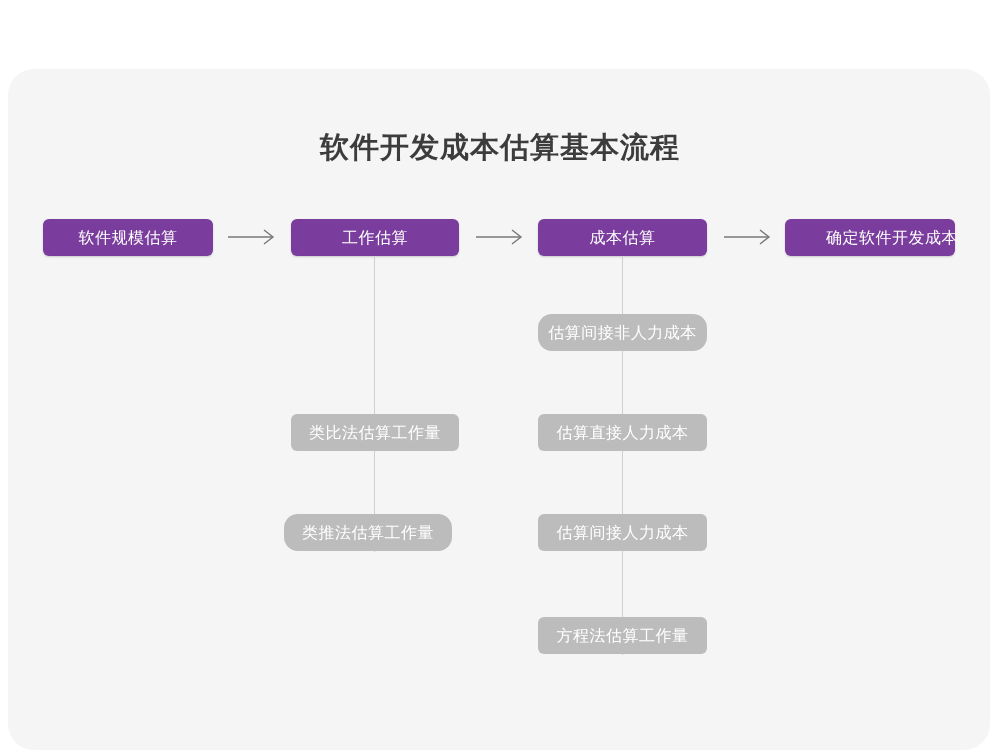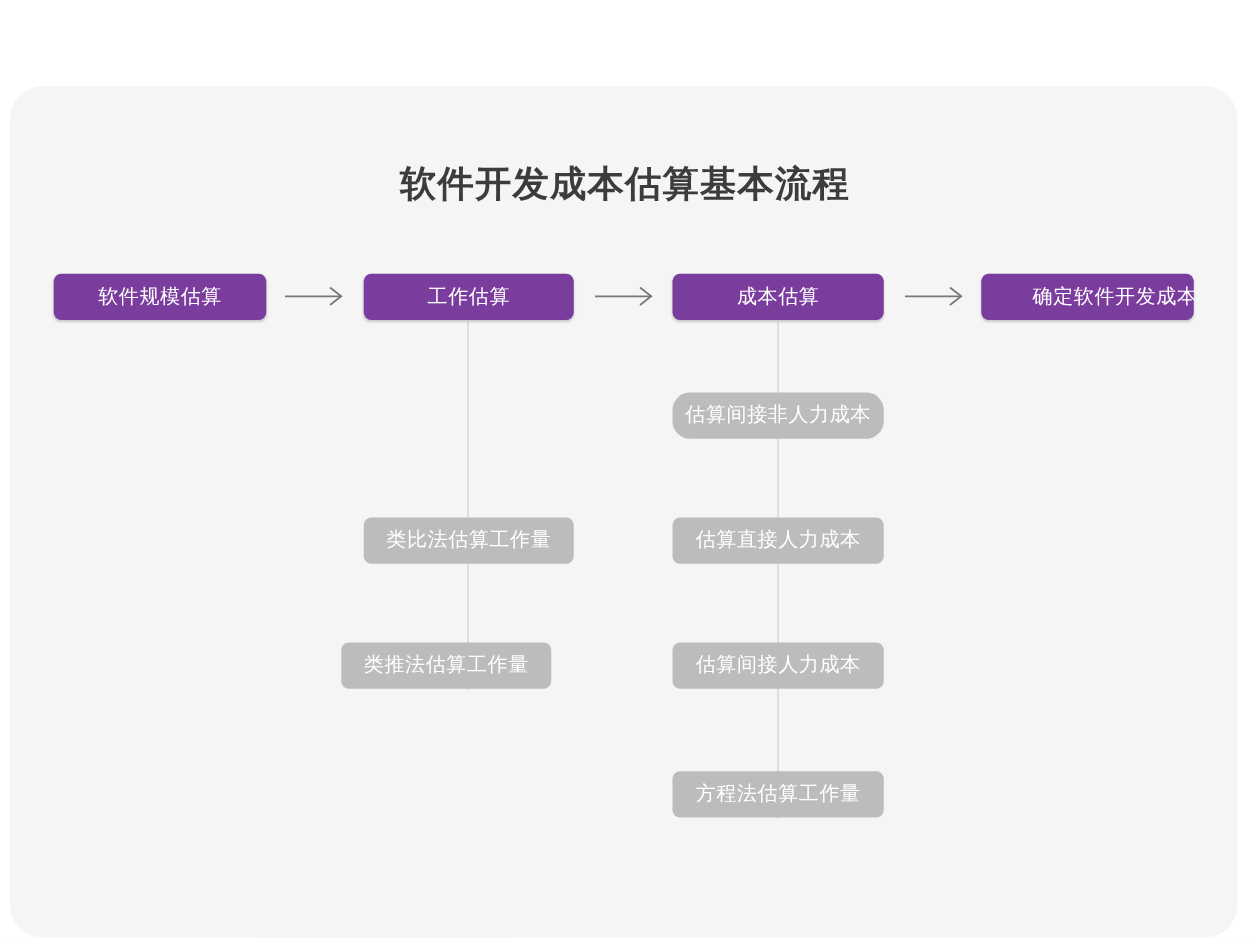--- a/index.html
+++ b/index.html
@@ -122,21 +122,21 @@
 
   <div class="node primary" style="left:291px; top:183px; width:168px;text-align:right;">工作估算</div>
 
   <div class="node primary" style="left:538px; top:183px; width:169px;">成本估算</div>
 
   <div class="node primary" style="left:785px; top:183px; width:170px;padding-left:44px;">确定软件开发成本</div>
 
 
   <div class="node sub" style="left:291px; top:378px; width:168px;font-family:Liberation Serif, serif;">类比法估算工作量</div>
 
-  <div class="node sub" style="left:273px; top:478px; width:168px;">类推法估算工作量</div>
+  <div class="node sub" style="left:284px; top:478px; width:168px;border-radius:14px;">类推法估算工作量</div>
 
   <div class="node sub" style="left:538px; top:278px; width:169px;border-radius:14px;">估算间接非人力成本</div>
 
   <div class="node sub" style="left:538px; top:378px; width:169px;">估算直接人力成本</div>
 
   <div class="node sub" style="left:538px; top:478px; width:169px;text-align:center;">估算间接人力成本</div>
 
   <div class="node sub" style="left:538px; top:581px; width:169px;">方程法估算工作量</div>
 
 </div>

